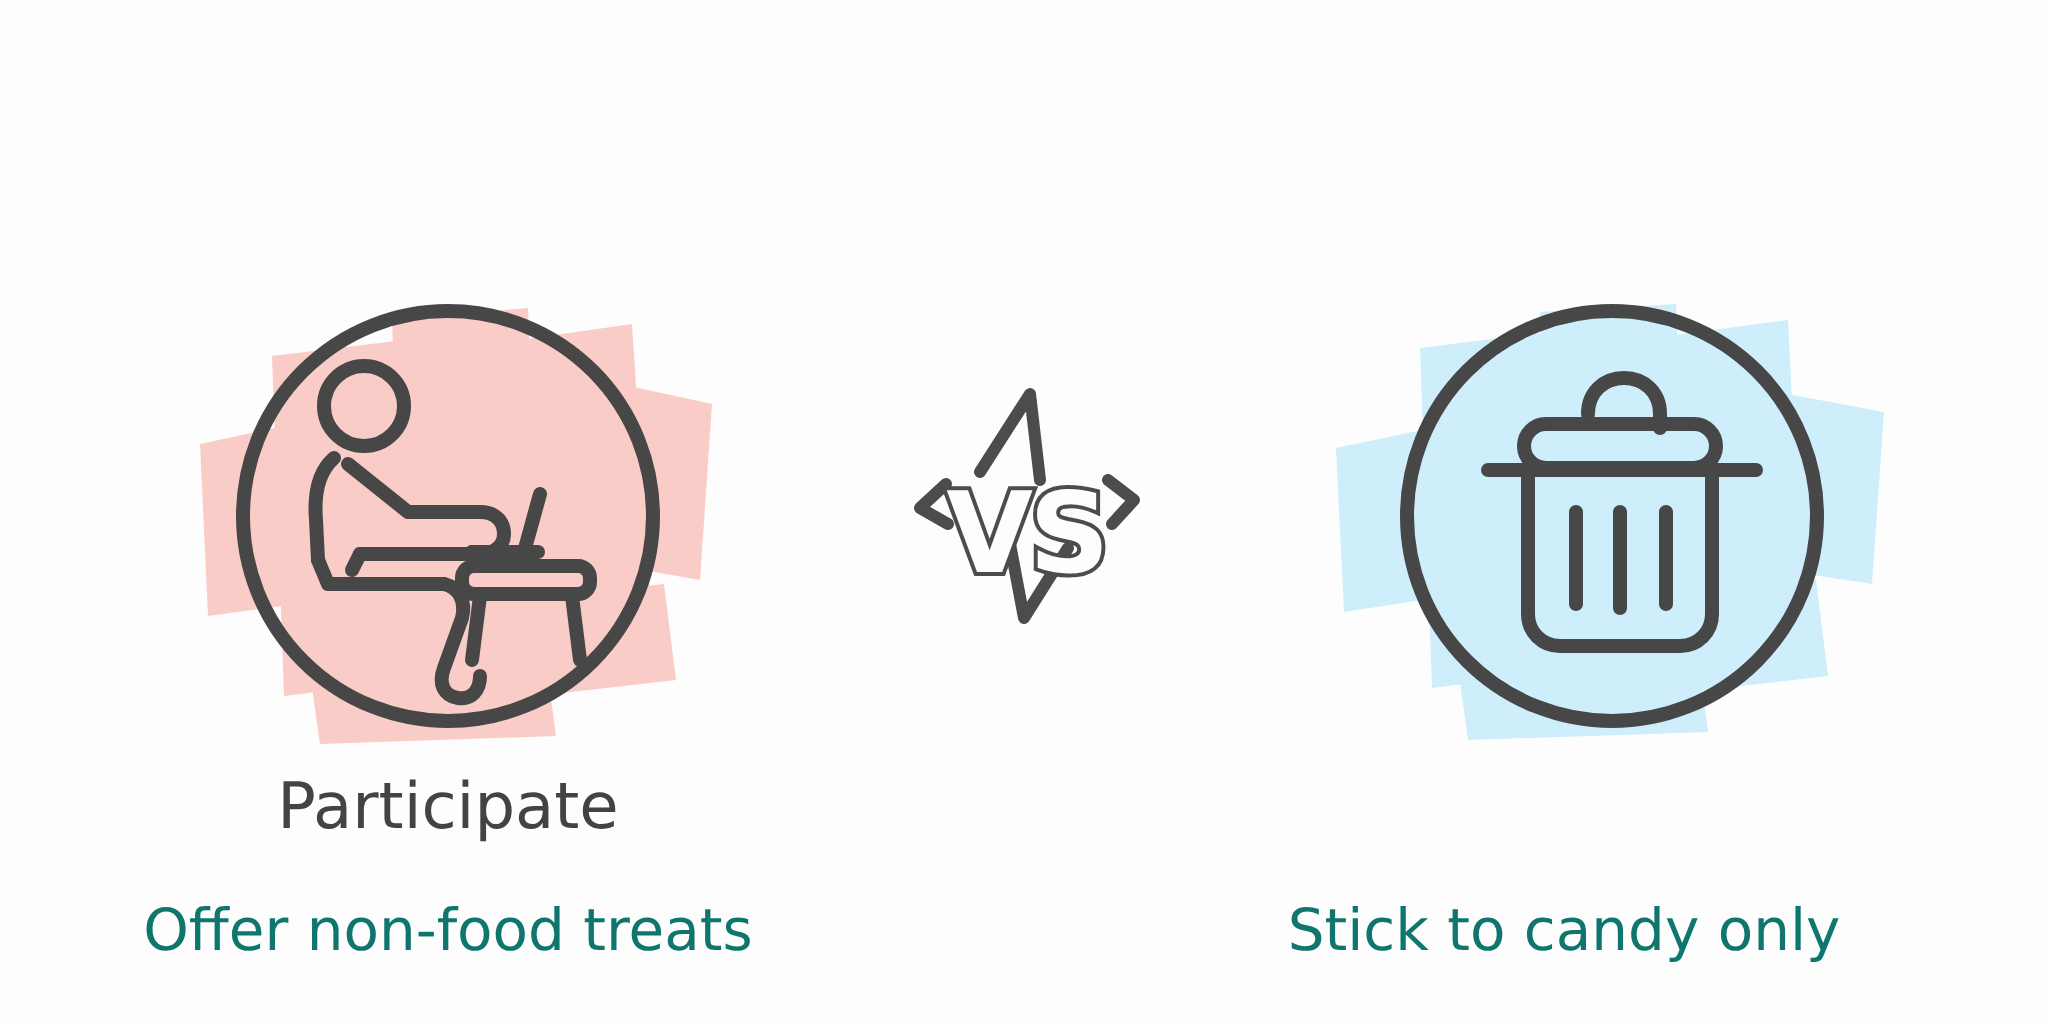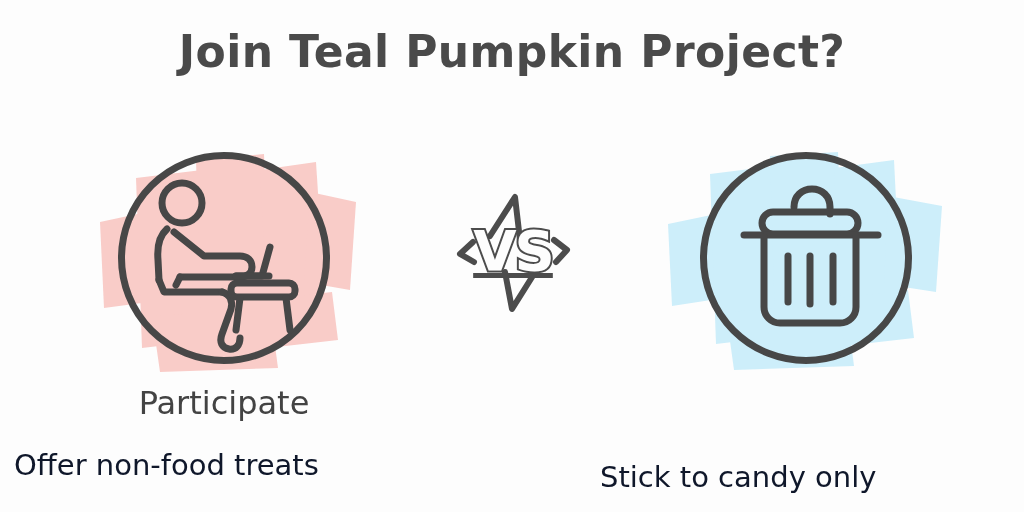--- a/index.html
+++ b/index.html
@@ -93,63 +93,61 @@
     color: #434343;
     white-space: nowrap;
   }
   .opt-label.left  { left: 64px; }
   .opt-label.right { left: 646px; }
 
   .opt-desc {
     position: absolute;
     top: 448px;
     width: 420px;
-    text-align: left;
+    text-align: center;
     font-family: "DejaVu Sans", sans-serif;
     font-weight: normal;
     font-size: 29px;
-    color: #0f172a;
+    color: #0f766e;
     white-space: nowrap;
   }
   .opt-desc.left  { left: 14px; }
-  .opt-desc.right { left: 600px; margin-top: 12px; }
+  .opt-desc.right { left: 572px; }
 
   
   .vs-badge {
     position: absolute;
     left: 448px;
     top: 178px;
     width: 130px;
     height: 145px;
   }
   .vs-text {
     position: absolute;
-    left: 0; top: 0;
+    left: 0; top: 17px;
     width: 130px;
     height: 145px;
     display: flex;
     align-items: center;
     justify-content: center;
     font-family: "DejaVu Sans", sans-serif;
     font-weight: bold;
     font-size: 56px;
     letter-spacing: -2px;
     color: #fdfdfd;
     -webkit-text-stroke: 4px #4c4c4c;
     paint-order: stroke fill;
     pointer-events: none;
-    text-decoration: underline;
   }
 </style>
 </head>
 <body>
 
 <div class="canvas">
 
-  <div class="title">Join Teal Pumpkin Project?</div>
 
   <div class="option left">
     <div class="badge-wrap">
 
       <svg class="brush" viewBox="0 0 320 236">
         <g fill="#f9ccc8">
           <polygon points="36,82 92,70 100,160 40,168"></polygon>
           <polygon points="72,38 138,30 146,200 78,208"></polygon>
           <polygon points="132,20 200,14 208,214 138,220"></polygon>
           <polygon points="196,30 252,22 262,176 204,186"></polygon>

